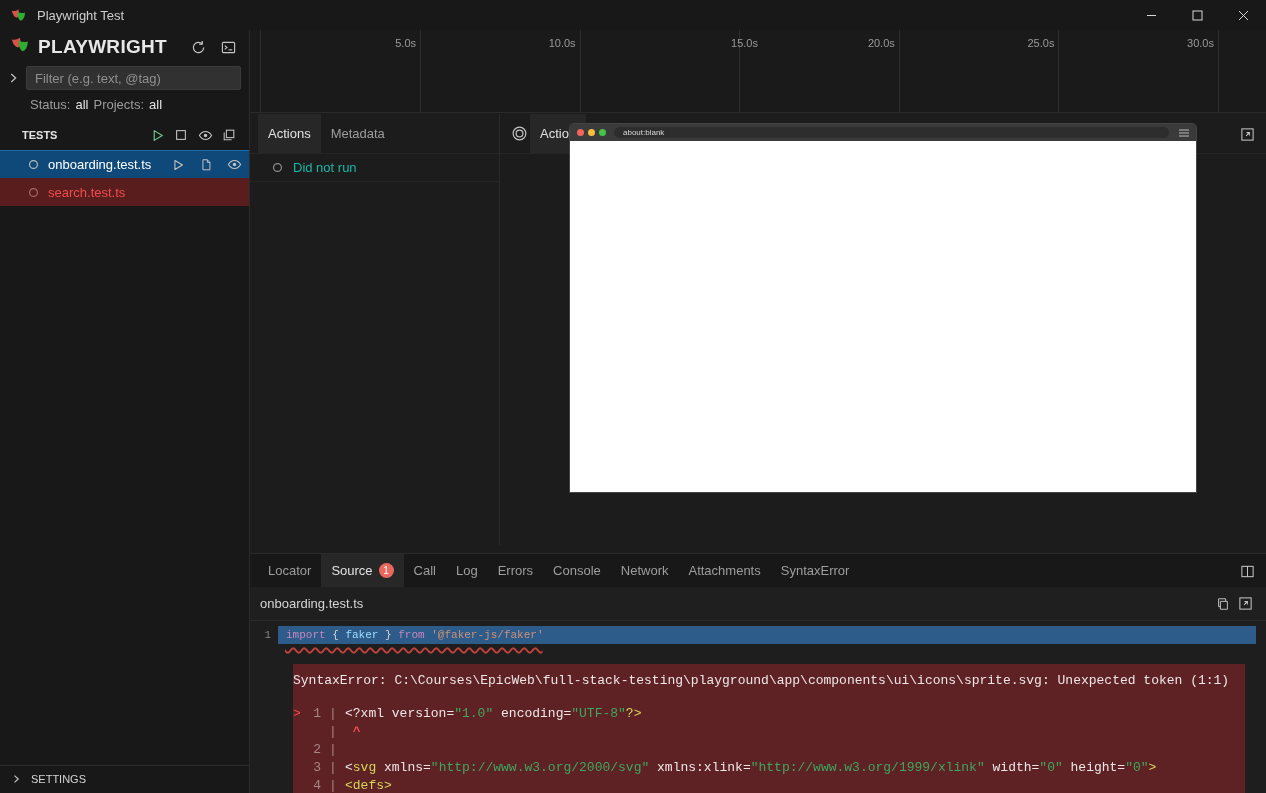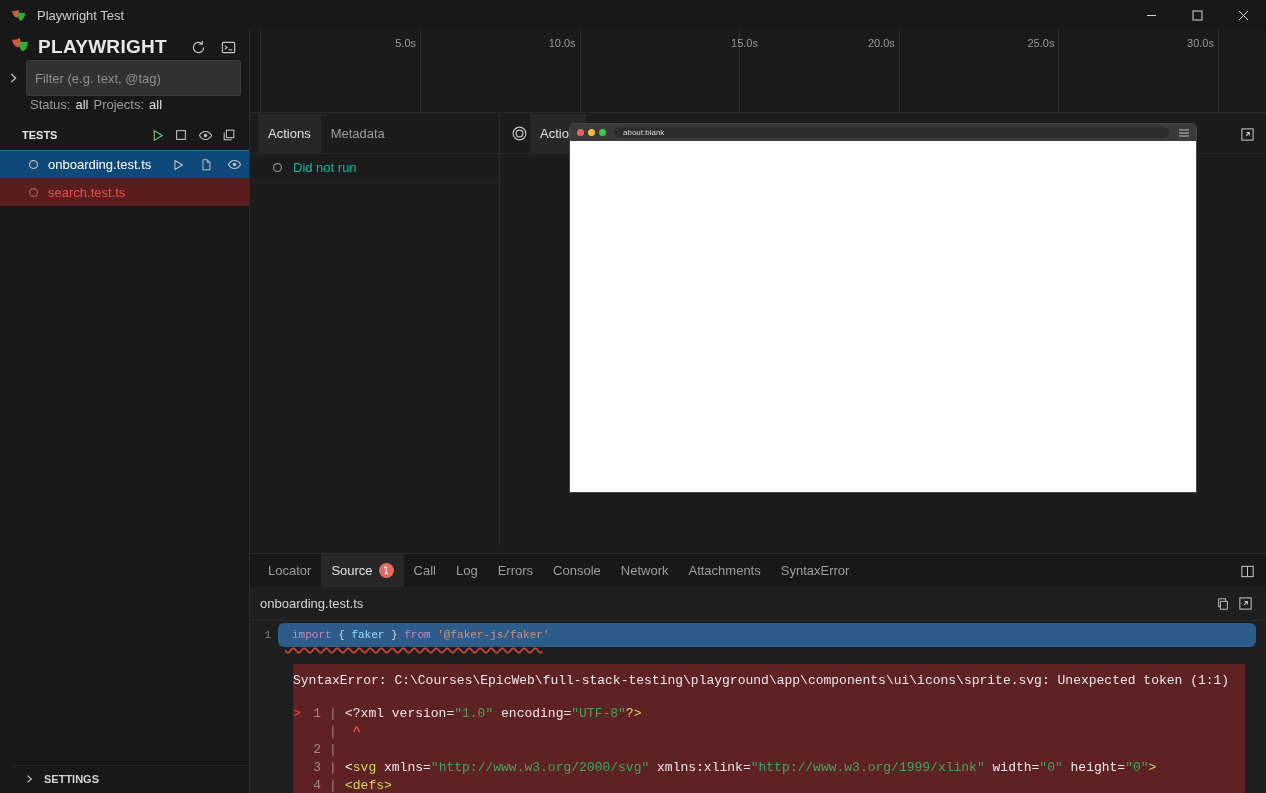--- a/index.html
+++ b/index.html
@@ -17,39 +17,39 @@
 
   
   .sidebar { position:absolute; left:0; top:30px; width:250px; height:763px; background:#181818;
     border-right:1px solid #2b2b2b; }
   .brand-row { height:34px; display:flex; align-items:center; padding:0 10px; gap:8px; }
   .brand { flex:1; font-size:19px; font-weight:bold; color:#e7e7e7; letter-spacing:.3px; }
   .icon-btn { width:22px; height:22px; display:flex; align-items:center; justify-content:center;
     color:#c5c5c5; border-radius:4px; }
   .filter-row { height:28px; display:flex; align-items:center; padding:0 8px 0 6px; gap:6px; }
   .chev { color:#c5c5c5; display:flex; }
-  .filter-input { flex:1; height:36px; background:#313131; border:1px solid #3a3a3a; border-radius:2px;
+  .filter-input { flex:1; height:24px; background:#313131; border:1px solid #3a3a3a; border-radius:2px;
     color:#cccccc; font-size:13px; padding:0 8px; font-family:"Liberation Sans",sans-serif; outline:none; }
   .filter-input::placeholder { color:#8f8f8f; }
   .status-row { height:24px; display:flex; align-items:center; padding-left:30px; font-size:13px; color:#9d9d9d; gap:5px; }
   .status-row .val { color:#e3e3e3; }
   .tests-header { height:30px; margin-top:4px; display:flex; align-items:center; padding:0 8px 0 22px; }
   .tests-title { flex:1; font-size:11px; font-weight:bold; color:#e3e3e3; }
   .tests-header .icon-btn { width:24px; }
   .play-green { color:var(--play-green,#73c991); }
   .tests-list { display:block; }
   .test-row { height:28px; display:flex; align-items:center; padding-left:28px; gap:9px; font-size:13px; color:#cccccc; }
   .test-row .circle { display:flex; color:#b9b9b9; }
   .test-row.selected { background:var(--selection-blue,#0e4979); color:#ffffff;
     border-top:1px solid #1a6aa5; }
   .test-row.failed { background:var(--fail-red-bg,#5a1d1d); color:var(--fail-red,#f14c4c); }
   .test-row.failed .circle { color:#a86868; }
   .row-actions { margin-left:auto; display:flex; align-items:center; gap:6px; padding-right:4px; color:#eeeeee; }
-  .settings-row { position:absolute; top:735px; left:13px; width:249px; height:27px; border-top:1px solid #2b2b2b;
-    display:flex; align-items:center; gap:9px; padding-left:10px; font-size:11px; font-weight:bold; color:#d4d4d4; }
+  .settings-row { position:absolute; top:735px; left:0; width:249px; height:27px; border-top:1px solid #2b2b2b;
+    display:flex; align-items:center; gap:9px; padding-left:10px; font-size:11px; font-weight:normal; color:#d4d4d4; }
 
   
   .main { position:absolute; left:250px; top:30px; width:1016px; height:763px; background:#1c1c1c; }
 
   .timeline { position:absolute; left:0; top:0; width:1016px; height:83px; background:#1a1a1a;
     border-bottom:1px solid #2a2a2a; }
   .tl-line { position:absolute; top:0; bottom:0; width:1px; background:#2f2f2f; }
   .tl-label { position:absolute; top:7px; width:60px; text-align:right; font-size:11px; color:#9a9a9a; }
 
   .content { position:absolute; left:0; top:84px; width:1016px; height:431px; display:flex; }
@@ -89,22 +89,22 @@
   .bottom-tabs { height:33px; background:#181818; display:flex; align-items:center; padding-left:8px; position:relative; }
   .bottom-tabs .tab { height:33px; }
   .split-btn { position:absolute; right:8px; top:6px; }
   .file-row { height:34px; background:#1f1f1f; border-bottom:1px solid #2a2a2a; display:flex; align-items:center;
     padding:0 10px; font-size:13px; color:#d5d5d5; }
   .file-row .spacer { flex:1; }
   .source { position:relative; height:181px; background:#1e1e1e; overflow:hidden;
     font-family:"Liberation Mono","DejaVu Sans Mono",monospace; }
   .code-line { position:absolute; left:0; top:3px; right:10px; height:22px; display:flex; align-items:center; }
   .line-num { width:28px; text-align:right; padding-right:7px; color:#858585; font-size:11px; }
-  .line-sel { flex:1; height:24px; background:var(--line-selection-blue,#2e5c8a); display:flex; align-items:center;
-    padding-left:14px; font-size:11px; white-space:pre;border-radius:6px; }
+  .line-sel { flex:1; height:18px; background:var(--line-selection-blue,#2e5c8a); display:flex; align-items:center;
+    padding-left:8px; font-size:11px; white-space:pre; }
   .tk-kw { color:var(--keyword-pink,#c586c0); } .tk-pl { color:#d4d4d4; }
   .tk-var { color:var(--variable-blue,#9cdcfe); } .tk-str { color:var(--string-orange,#ce9178); }
   .squiggle { position:absolute; left:35px; top:16px; font-size:11px; color:transparent; white-space:pre;
     text-decoration:underline wavy #c0423a; text-decoration-skip-ink:none; text-decoration-thickness:1.5px; }
   .error-block { position:absolute; left:43px; top:43px; width:952px; height:138px;
     background:var(--error-bg,#5e2124); padding:9px 0; font-size:13px; color:#efe7e7; overflow:hidden; }
   .err-header { height:18px; white-space:pre; }
   .err-frame { margin-top:15px; }
   .err-row { height:18px; display:flex; white-space:pre; }
   .err-marker { width:15px; color:var(--fail-red,#f14c4c); }

